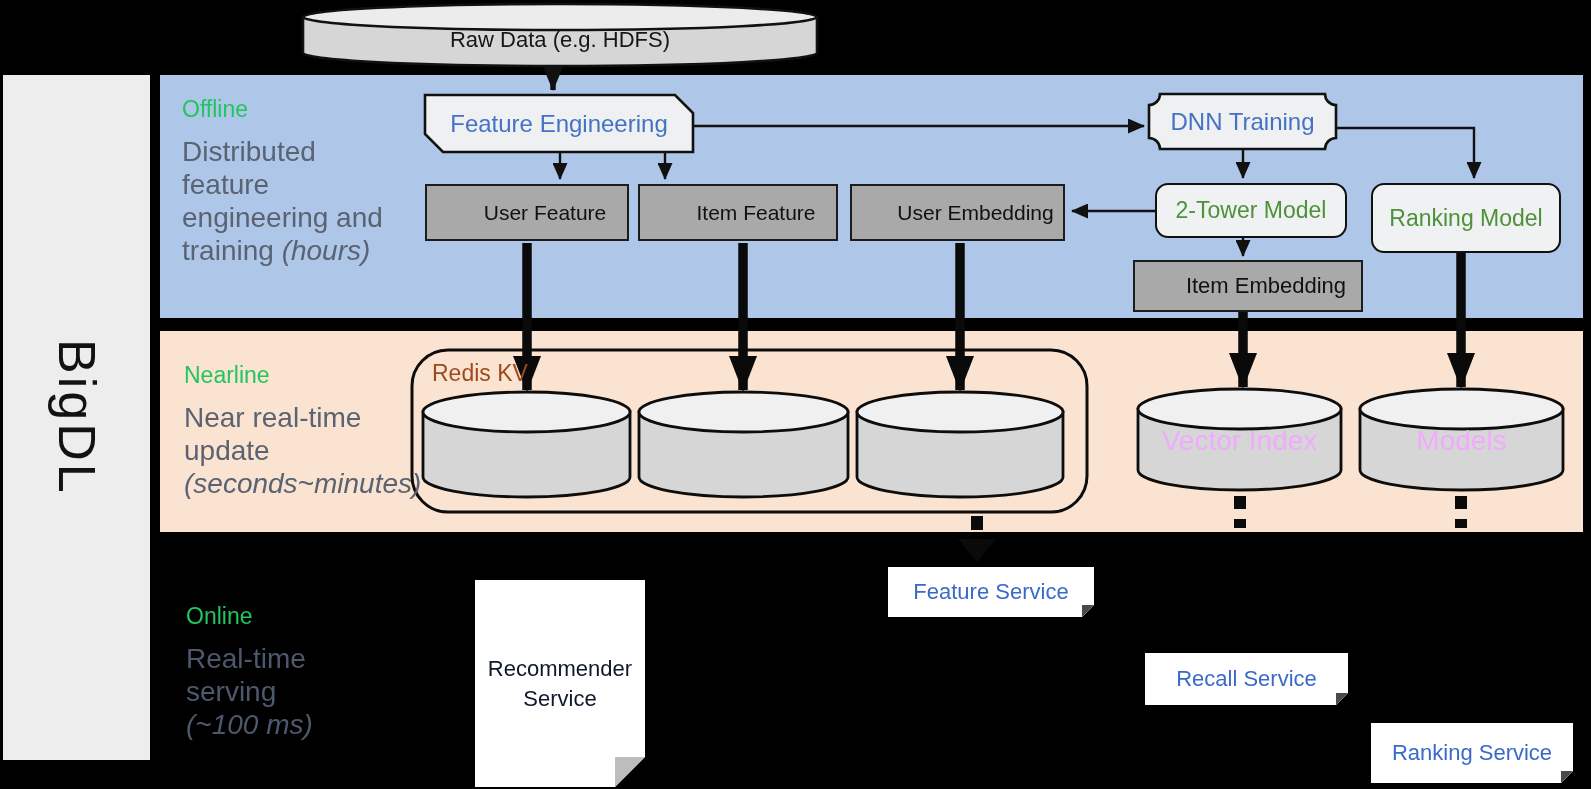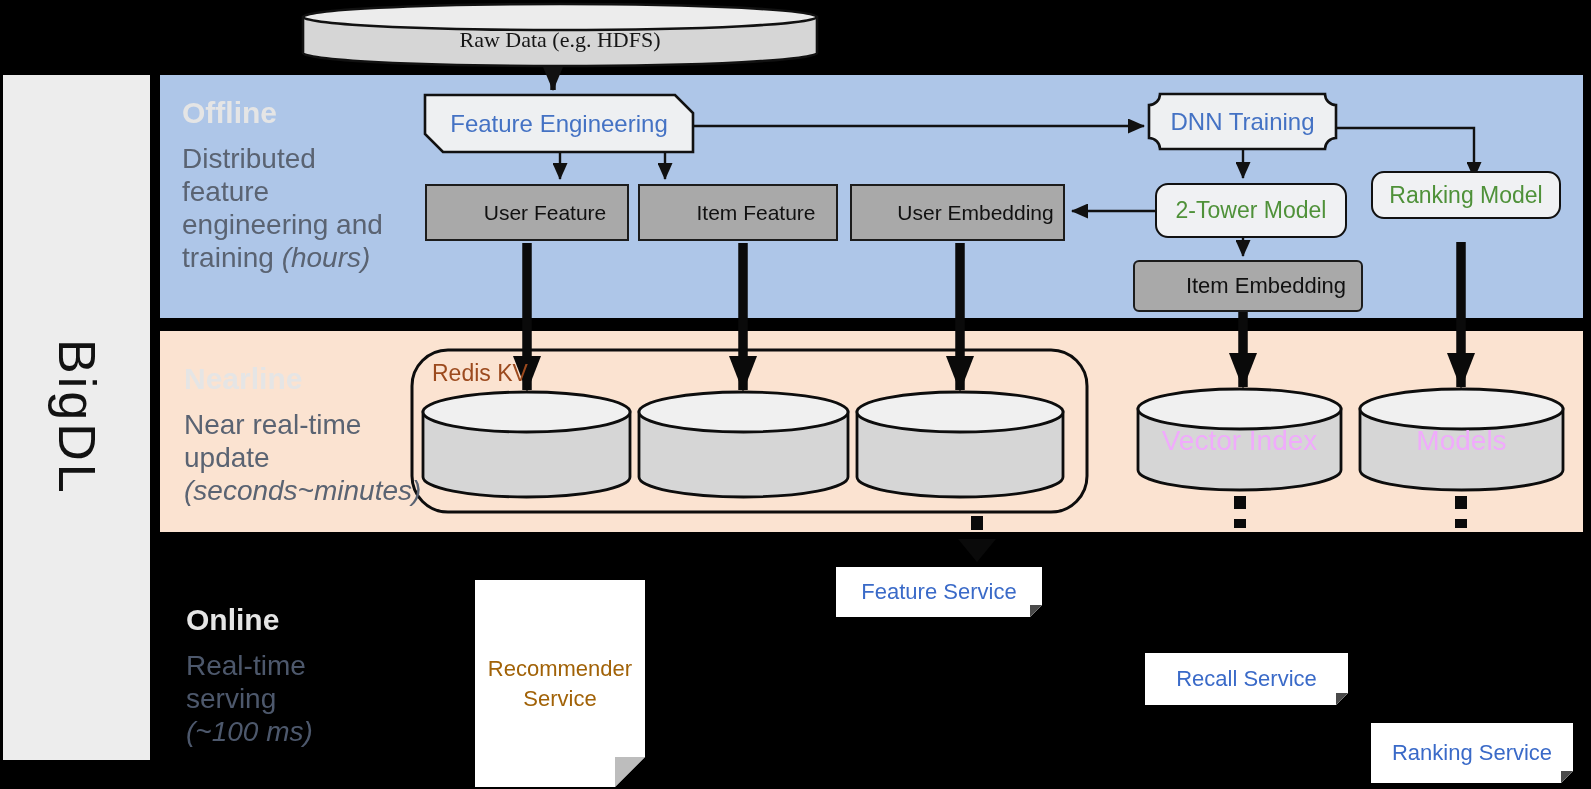--- a/index.html
+++ b/index.html
@@ -16,40 +16,40 @@
     position:absolute;left:3px;top:75px;width:147px;height:685px;background:#ededed;z-index:1;
     display:flex;align-items:center;justify-content:center;
   }
   .sidebar .vtext{
     writing-mode:vertical-rl;font-size:52px;color:#121212;letter-spacing:3px;font-weight:400;
   }
   
   svg.layer{position:absolute;left:0;top:0;z-index:2;}
   
   .sec{position:absolute;z-index:3;}
-  .sec-title{font-size:30px;font-weight:700;color:#e5e5e5;margin:0 0 12px 0;}
+  .sec-title{font-size:23px;font-weight:400;color:#22c55e;margin:0 0 12px 0;}
   .sec-desc{font-size:28px;line-height:33px;color:#5a6372;}
   .sec-online .sec-desc{color:#4d586c;}
   
   .node{position:absolute;z-index:3;display:flex;align-items:center;justify-content:center;text-align:center;box-sizing:border-box;}
   .box-gray{background:#a9a9a9;border:2.5px solid #1c1c1c;color:#111;font-size:21px;padding-left:36px;}
   .box-round{background:#f0f1f3;border:2.5px solid #111;border-radius:13px;color:#4f9139;font-size:23px;}
   .shape-label{background:transparent;border:none;color:#4472c4;font-size:24px;}
   .cyl-label{background:transparent;border:none;color:#f0abfc;font-size:28px;z-index:4;}
   .redis-label{position:absolute;z-index:4;color:#9c4a1e;font-size:23px;}
-  .raw-label{background:transparent;border:none;color:#161616;font-size:22px;z-index:4;font-family:Liberation Serif, serif;}
+  .raw-label{background:transparent;border:none;color:#161616;font-size:22px;z-index:4;}
   
   .card{
     background:#fff;color:#3a6ac8;font-size:22px;z-index:3;
     clip-path:polygon(0 0,100% 0,100% calc(100% - 12px),calc(100% - 12px) 100%,0 100%);
   }
   .card .flap{position:absolute;right:0;bottom:0;width:12px;height:12px;background:#4a4a4a;
     clip-path:polygon(0 0,100% 0,0 100%);}
   .doc{
-    background:#fff;color:#a16207;font-size:22px;line-height:30px;z-index:3;
+    background:#fff;color:#0f172a;font-size:22px;line-height:30px;z-index:3;
     clip-path:polygon(0 0,100% 0,100% calc(100% - 30px),calc(100% - 30px) 100%,0 100%);
   }
   .doc .flap{position:absolute;right:0;bottom:0;width:30px;height:30px;background:#bdbdbd;
     clip-path:polygon(0 0,100% 0,0 100%);}
 </style>
 </head>
 <body>
 
 <div class="canvas">
 
@@ -147,40 +147,40 @@
 
   <div class="node box-gray" style="left:425px;top:184px;width:204px;height:57px;">
       <span>User Feature</span>
     </div>
   <div class="node box-gray" style="left:638px;top:184px;width:200px;height:57px;">
       <span>Item Feature</span>
     </div>
   <div class="node box-gray" style="left:850px;top:184px;width:215px;height:57px;">
       <span>User Embedding</span>
     </div>
-  <div class="node box-gray" style="left:1133px;top:260px;width:230px;height:52px;font-size:22px;border-radius:6px;">
+  <div class="node box-gray" style="left:1133px;top:260px;width:230px;height:52px;font-size:22px;">
       <span>Item Embedding</span>
     </div>
 
   <div class="node box-round" style="left:1155px;top:183px;width:192px;height:55px;">
       <span>2-Tower Model</span>
     </div>
-  <div class="node box-round" style="left:1371px;top:171px;width:190px;height:48px;">
+  <div class="node box-round" style="left:1371px;top:183px;width:190px;height:70px;">
       <span>Ranking Model</span>
     </div>
 
   <div class="redis-label" style="left:432px;top:360px;">Redis KV</div>
   <div class="node cyl-label" style="left:1138px;top:424px;width:203px;height:34px;">Vector Index</div>
   <div class="node cyl-label" style="left:1360px;top:424px;width:203px;height:34px;">Models</div>
 
   <div class="node doc" style="left:475px;top:580px;width:170px;height:207px;">
     <span style="padding:0 8px;">Recommender Service</span>
     <span class="flap"></span>
   </div>
-  <div class="node card" style="left:836px;top:567px;width:206px;height:50px;">
+  <div class="node card" style="left:888px;top:567px;width:206px;height:50px;">
     <span>Feature Service</span>
     <span class="flap"></span>
   </div>
   <div class="node card" style="left:1145px;top:653px;width:203px;height:52px;">
     <span>Recall Service</span>
     <span class="flap"></span>
   </div>
   <div class="node card" style="left:1371px;top:723px;width:202px;height:60px;">
     <span>Ranking Service</span>
     <span class="flap"></span>

